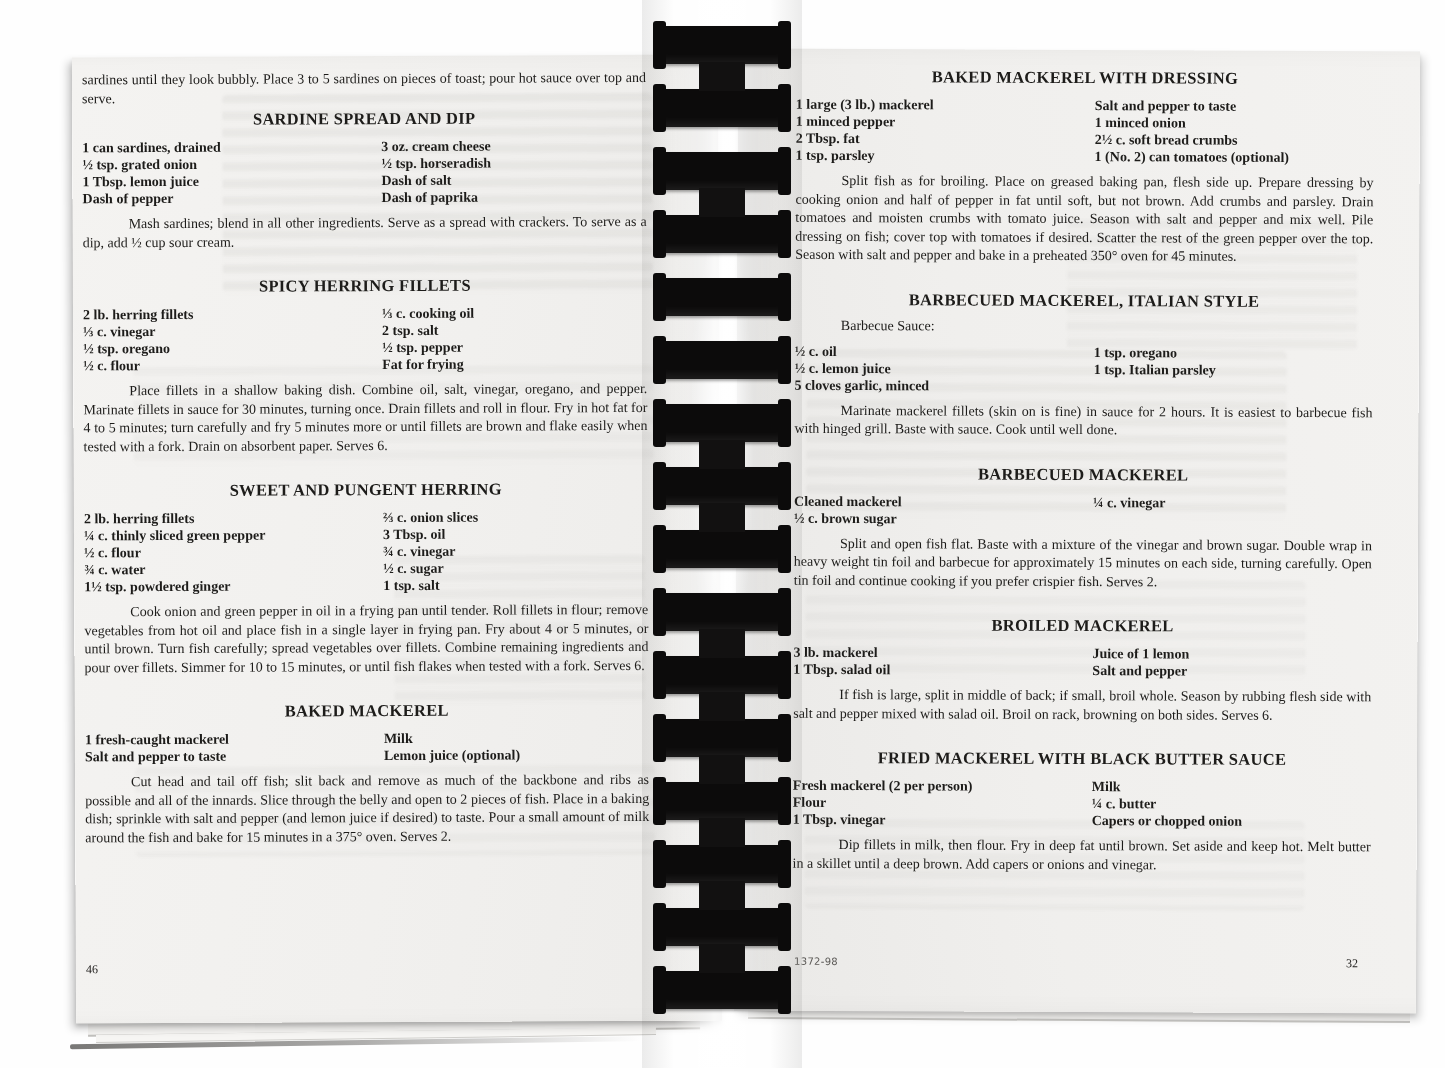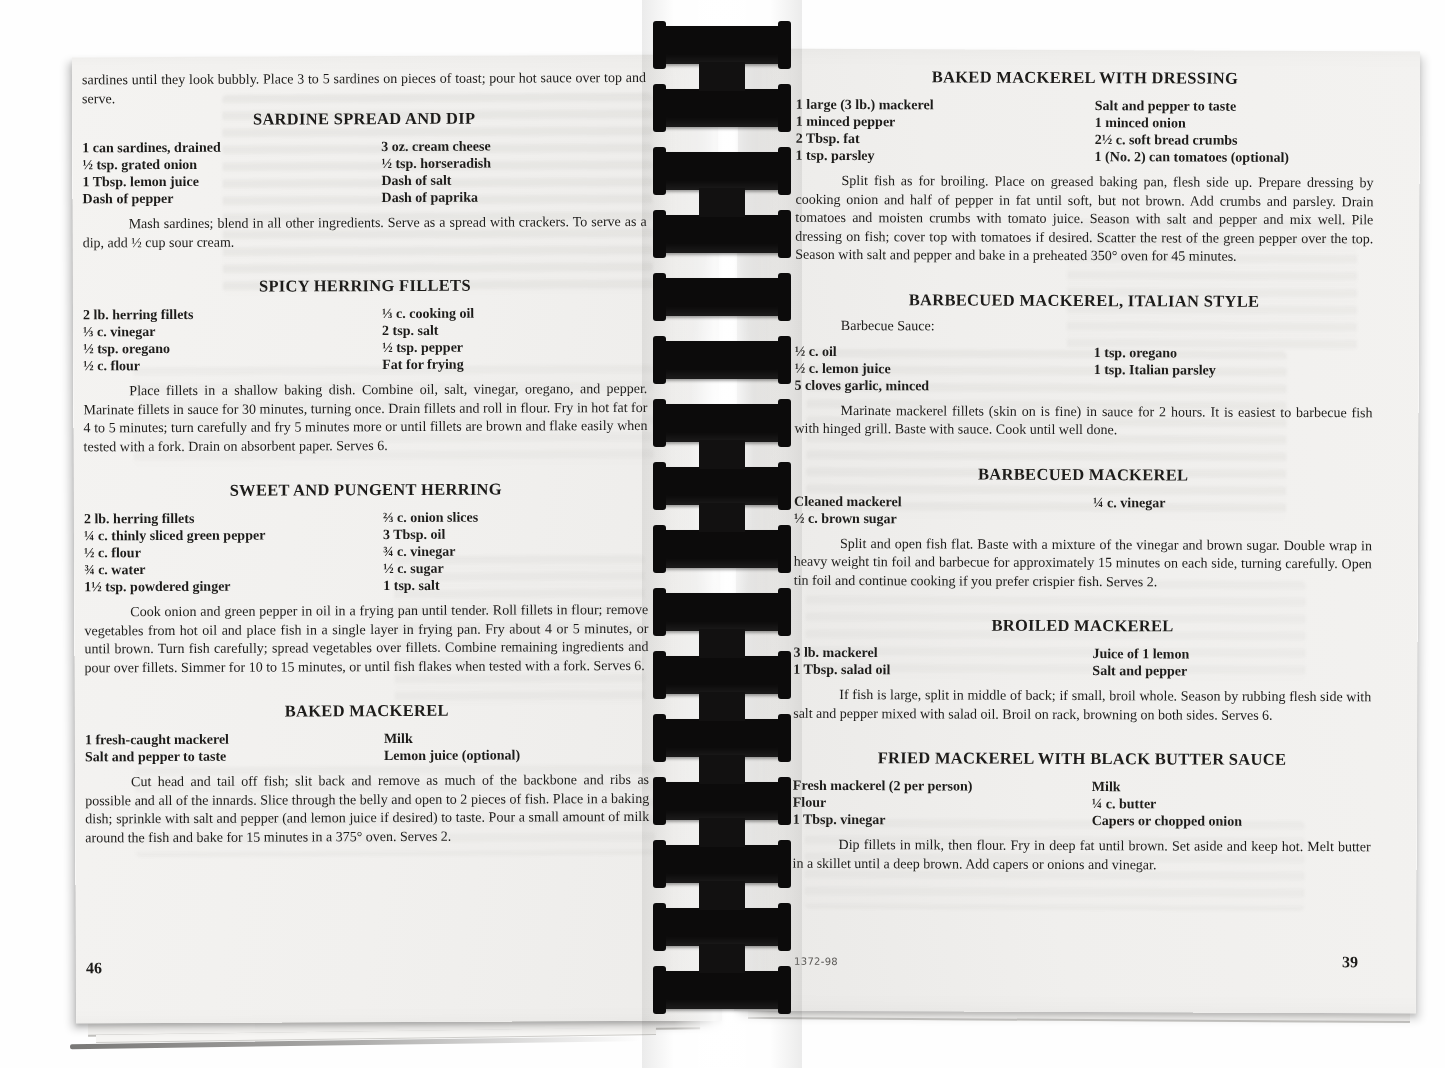--- a/index.html
+++ b/index.html
@@ -36,21 +36,21 @@
     margin:25px 0 0 0;
   }
   .recipe.first .recipe-title{margin-top:2px;}
   .subheading{margin:8px 0 0 46px;font-size:14px;font-weight:normal;}
   .ing-grid{display:grid;grid-template-columns:299px 1fr;margin-top:9px;}
   .ing-line{font-weight:bold;font-size:14px;line-height:17px;white-space:nowrap;}
   .instructions{
     margin:8px 0 0 0;font-size:14px;line-height:18.5px;
     text-align:justify;text-indent:46px;
   }
-  .page-number{position:absolute;font-weight:bold;font-size:16px;z-index:3;}
+  .page-number{position:absolute;font-weight:normal;font-size:12px;z-index:3;}
   .pn-left{left:10px;bottom:46px;}
   .pn-right{right:58px;bottom:42px;}
   .footer-code{
     position:absolute;left:60px;bottom:44px;z-index:3;
     font-family:"DejaVu Sans","Liberation Sans",sans-serif;
     font-size:10px;color:#5c5a57;letter-spacing:.3px;
   }
 
   
   .ghost{
@@ -267,21 +267,21 @@
                 <div class="ing-line">Milk</div>
                 <div class="ing-line">¼ c. butter</div>
                 <div class="ing-line">Capers or chopped onion</div>
               </div>
             </div>
             <p class="instructions">Dip fillets in milk, then flour. Fry in deep fat until brown. Set aside and keep hot. Melt butter in a skillet until a deep brown. Add capers or onions and vinegar.</p>
           </section>
         </div>
     </div>
     <div class="footer-code">1372-98</div>
-    <div class="page-number pn-right">39</div>
+    <div class="page-number pn-right">32</div>
   </div>
 
   <div class="binding">
       <div class="tooth" style="top: 26px;"></div>
       <div class="tooth" style="top: 89px;"></div>
       <div class="tooth" style="top: 152px;"></div>
       <div class="tooth" style="top: 215px;"></div>
       <div class="tooth" style="top: 278px;"></div>
       <div class="tooth" style="top: 341px;"></div>
       <div class="tooth" style="top: 404px;"></div>

